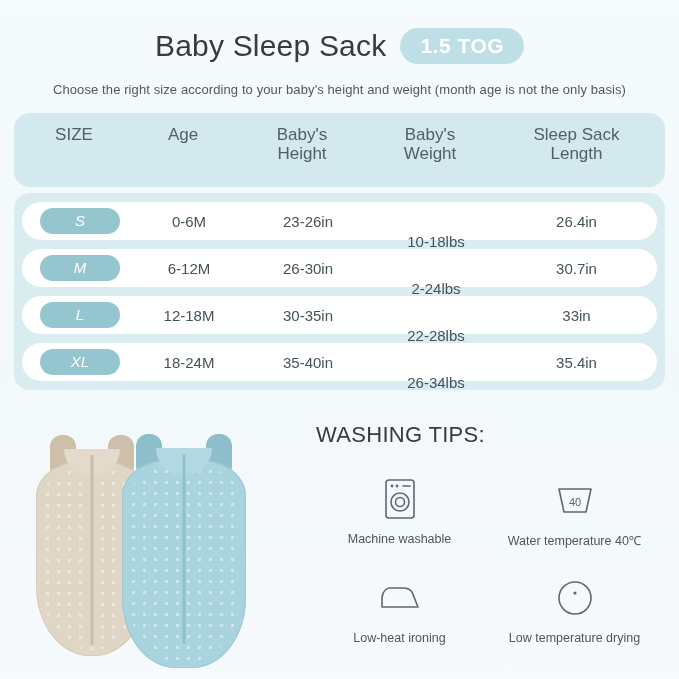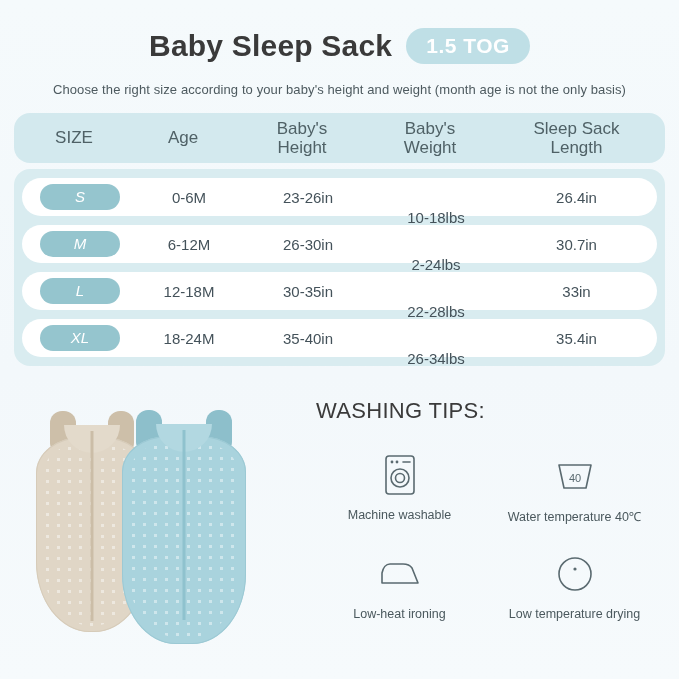--- a/index.html
+++ b/index.html
@@ -25,21 +25,21 @@
   
   .title-row {
     display: flex;
     align-items: center;
     justify-content: center;
     gap: 14px;
     padding-top: 28px;
   }
   .title {
     font-size: 30px;
-    font-weight: bold;
+    font-weight: normal;
     color: #3a3a3a;
     letter-spacing: 0.2px;
   }
   .tog-badge {
     background: #bfdfe6;
     color: #ffffff;
     font-size: 21px;
     font-weight: bold;
     border-radius: 22px;
     padding: 7px 20px 8px 20px;
@@ -55,23 +55,22 @@
   }
 
   
   .table-wrap {
     margin: 16px 14px 0 14px;
   }
   .table-head {
     background: #d3e9ee;
     border-radius: 16px;
     display: flex;
-    align-items: center;
     height: 50px;
-    padding: 0 6px;
+    padding: 12px 6px;
   }
   .table-head .cell {
     font-size: 17px;
     color: #4f6166;
     text-align: center;
     line-height: 1.12;
   }
   .table-body {
     background: #d9ecf0;
     border-radius: 16px;

